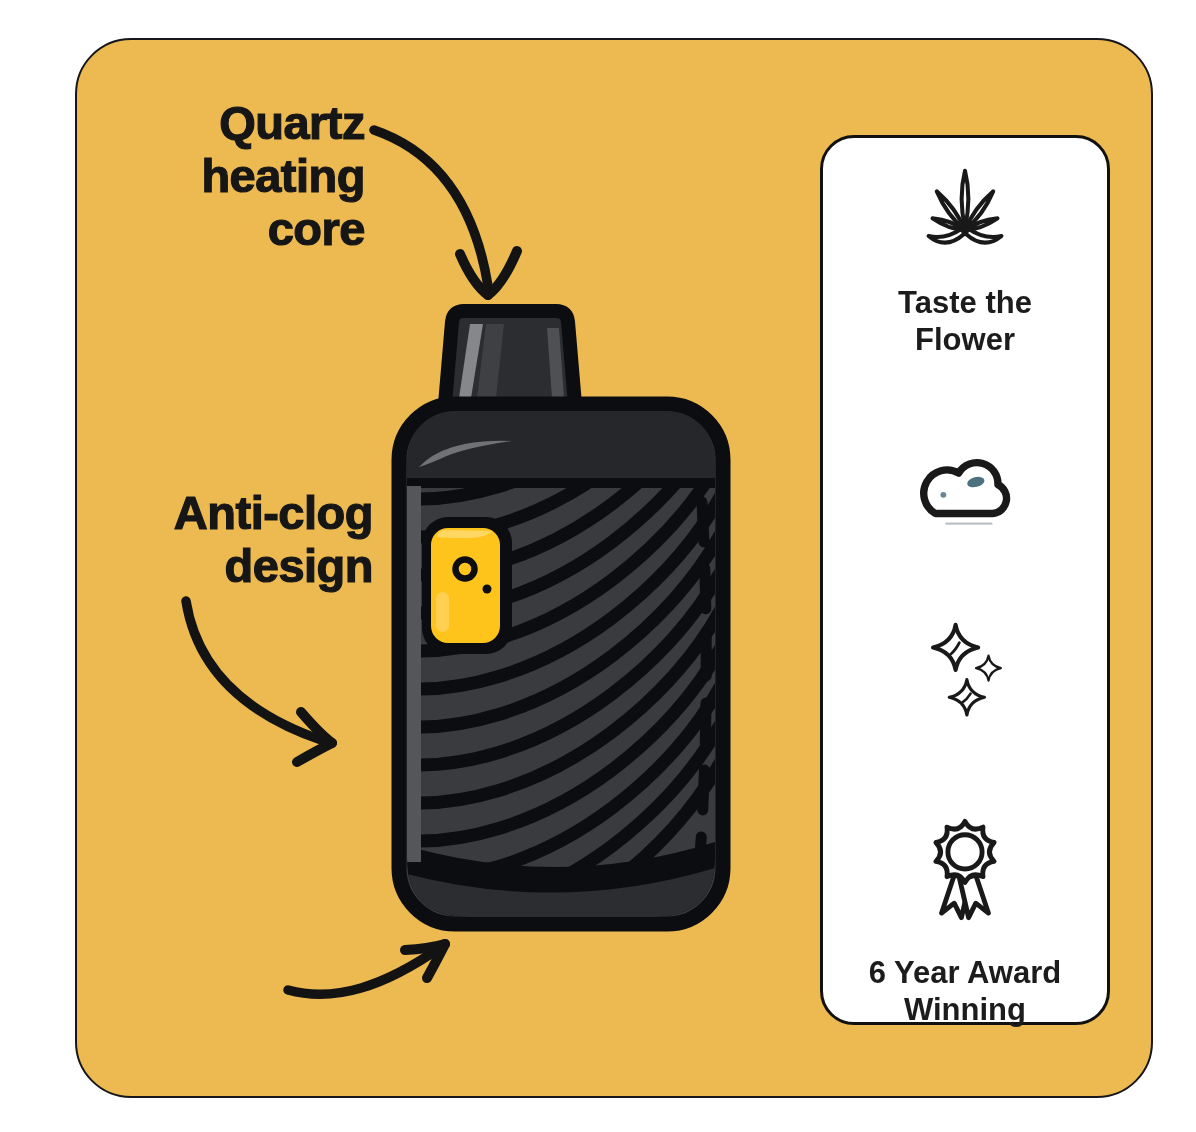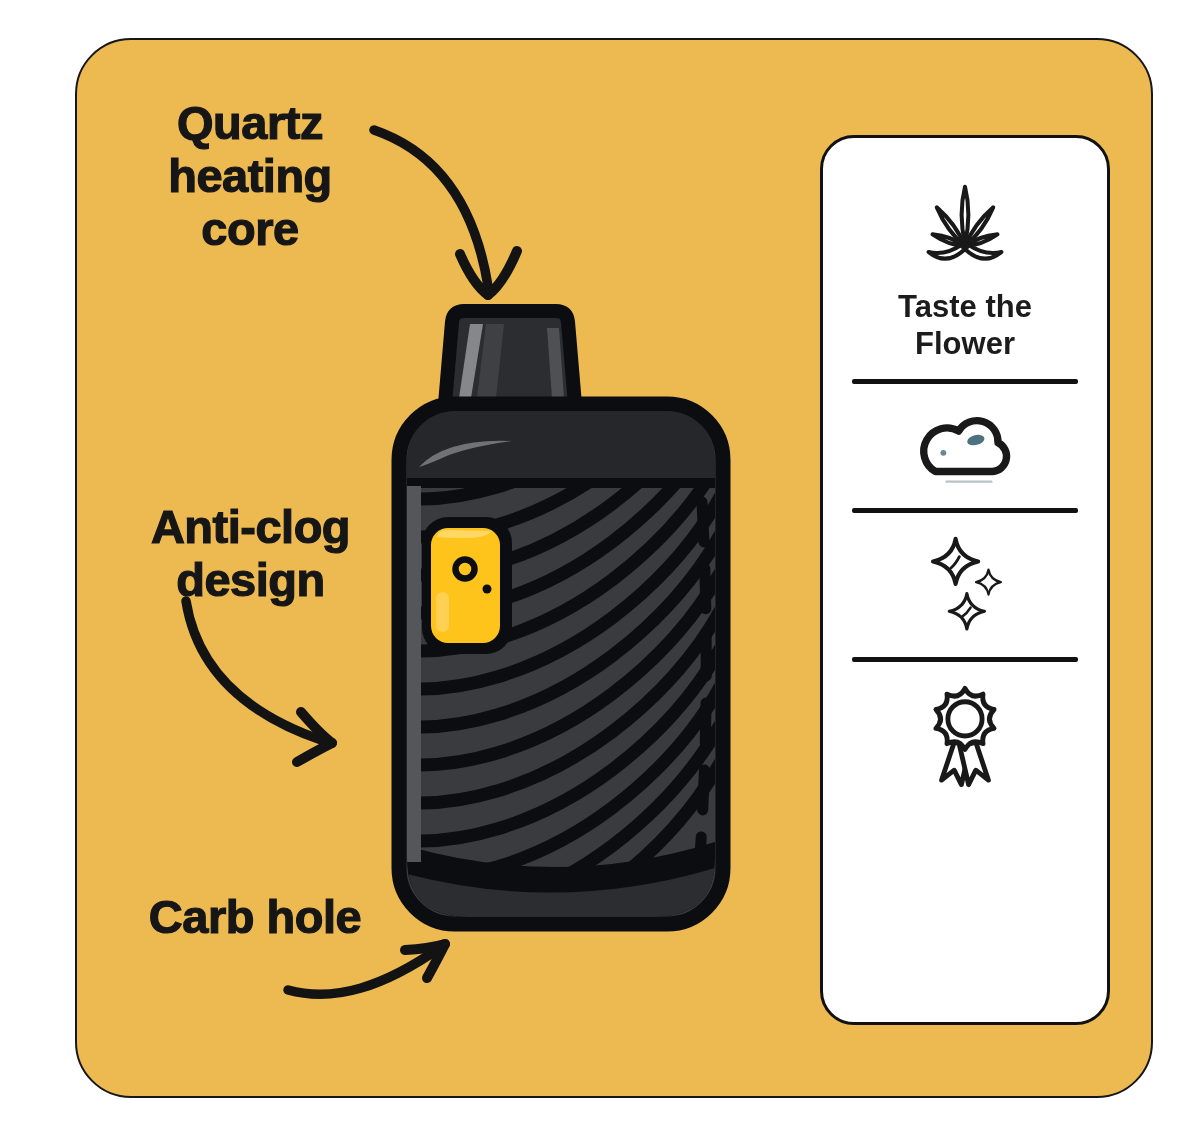--- a/index.html
+++ b/index.html
@@ -2,49 +2,48 @@
 <html><head>
 <meta charset="utf-8">
 <style>
   html,body{margin:0;padding:0;background:#ffffff;}
   .canvas{position:relative;width:1196px;height:1132px;background:#ffffff;overflow:hidden;
           font-family:"Liberation Sans", sans-serif;}
   .board{position:absolute;left:75px;top:38px;width:1078px;height:1060px;background:#EDBA52;
          border:2px solid #15171a;border-radius:56px;box-sizing:border-box;}
   
   .feature-label{position:absolute;color:#161616;font-weight:bold;font-size:47px;line-height:53px;
-                 text-align:center;letter-spacing:-0.5px;-webkit-text-stroke:1.2px #161616;}
+                 text-align:right;letter-spacing:-0.5px;-webkit-text-stroke:1.2px #161616;}
   .lbl-quartz{left:135px;top:96px;width:230px;}
-  .lbl-anticlog{left:128px;top:486px;width:245px;margin-top:14px;}
+  .lbl-anticlog{left:128px;top:486px;width:245px;}
   .lbl-carb{left:120px;top:890px;width:270px;white-space:nowrap;}
   
   .arrows{position:absolute;left:0;top:0;width:1196px;height:1132px;pointer-events:none;}
   .arrow-stroke{stroke:#131313;stroke-width:9.5;fill:none;stroke-linecap:round;}
   .arrow-barb{stroke:#131313;stroke-width:10;fill:none;stroke-linecap:round;}
   
   .device{position:absolute;left:378px;top:293px;width:366px;height:650px;}
   .stripe{stroke:#0C0D10;stroke-width:13;fill:none;}
   
   .card{position:absolute;left:820px;top:135px;width:290px;height:890px;background:#ffffff;
         border:3px solid #111;border-radius:34px;box-sizing:border-box;
-        display:flex;flex-direction:column;align-items:center;padding-top:28px;}
+        display:flex;flex-direction:column;align-items:center;padding-top:28px;gap:28px;}
   .card-label{color:#1c1c1c;font-weight:bold;font-size:31px;line-height:37px;text-align:center;width:232px;}
   .divider{width:226px;height:5px;background:#111;border-radius:2px;margin:17px 0 15px 0;}
   .icon-box{display:flex;align-items:center;justify-content:center;}
   .ic-stroke{stroke:#191919;fill:none;stroke-linecap:round;stroke-linejoin:round;}
 </style>
 </head>
 <body>
 
 <div class="canvas">
   <div class="board"></div>
 
   <div class="feature-label lbl-quartz">Quartz heating core</div>
   <div class="feature-label lbl-anticlog">Anti-clog design</div>
-  <div class="feature-label lbl-carb">Carb hole</div>
 
   <svg class="arrows" viewBox="0 0 1196 1132">
     <g>
       <path class="arrow-stroke" d="M374 130 C 438 152, 475 206, 488 286"></path>
       <path class="arrow-barb" d="M460 254 Q473 284 488 295"></path>
       <path class="arrow-barb" d="M517 251 Q503 284 488 295"></path>
     </g>
     <g>
       <path class="arrow-stroke" d="M186 601 C 196 664, 238 712, 324 741"></path>
       <path class="arrow-barb" d="M301 712 Q320 734 332 743"></path>
@@ -175,15 +174,16 @@
         <g class="ic-stroke" stroke-width="5.4">
           <path fill="#ffffff" d="M38 66 L24 108 L38 97 L46 113 L56 70 Z"></path>
           <path fill="#ffffff" d="M62 66 L76 108 L62 97 L54 113 L44 70 Z"></path>
           <path fill="#ffffff" d="M50 6 Q56.8 19.1 70 12.5 Q67.8 27.1 82.3 29.5 Q72 40 82.3 50.5
                    Q67.8 52.9 70 67.5 Q56.8 60.9 50 74 Q43.2 60.9 30 67.5
                    Q32.2 52.9 17.7 50.5 Q28 40 17.7 29.5 Q32.2 27.1 30 12.5 Q43.2 19.1 50 6 Z"></path>
           <circle cx="50" cy="40" r="19"></circle>
         </g>
       </svg>
     </div>
+    <div class="card-label">6 Year Award Winning</div>
 
   </div>
 </div>
 
 </body></html>

